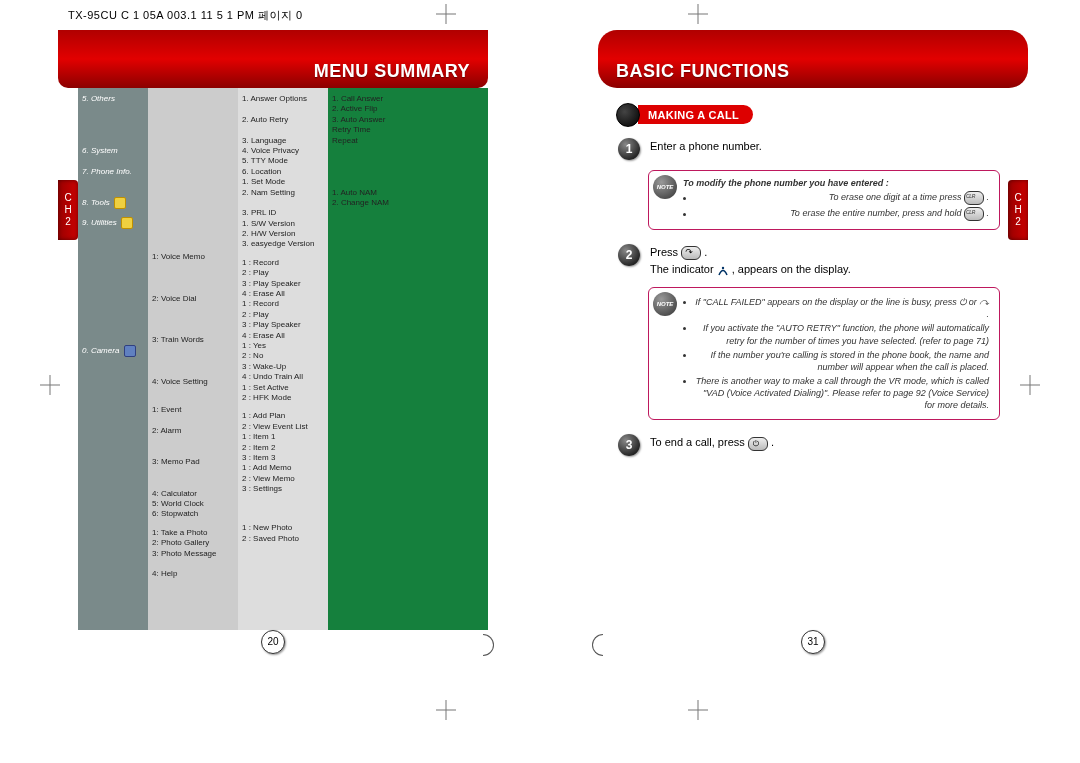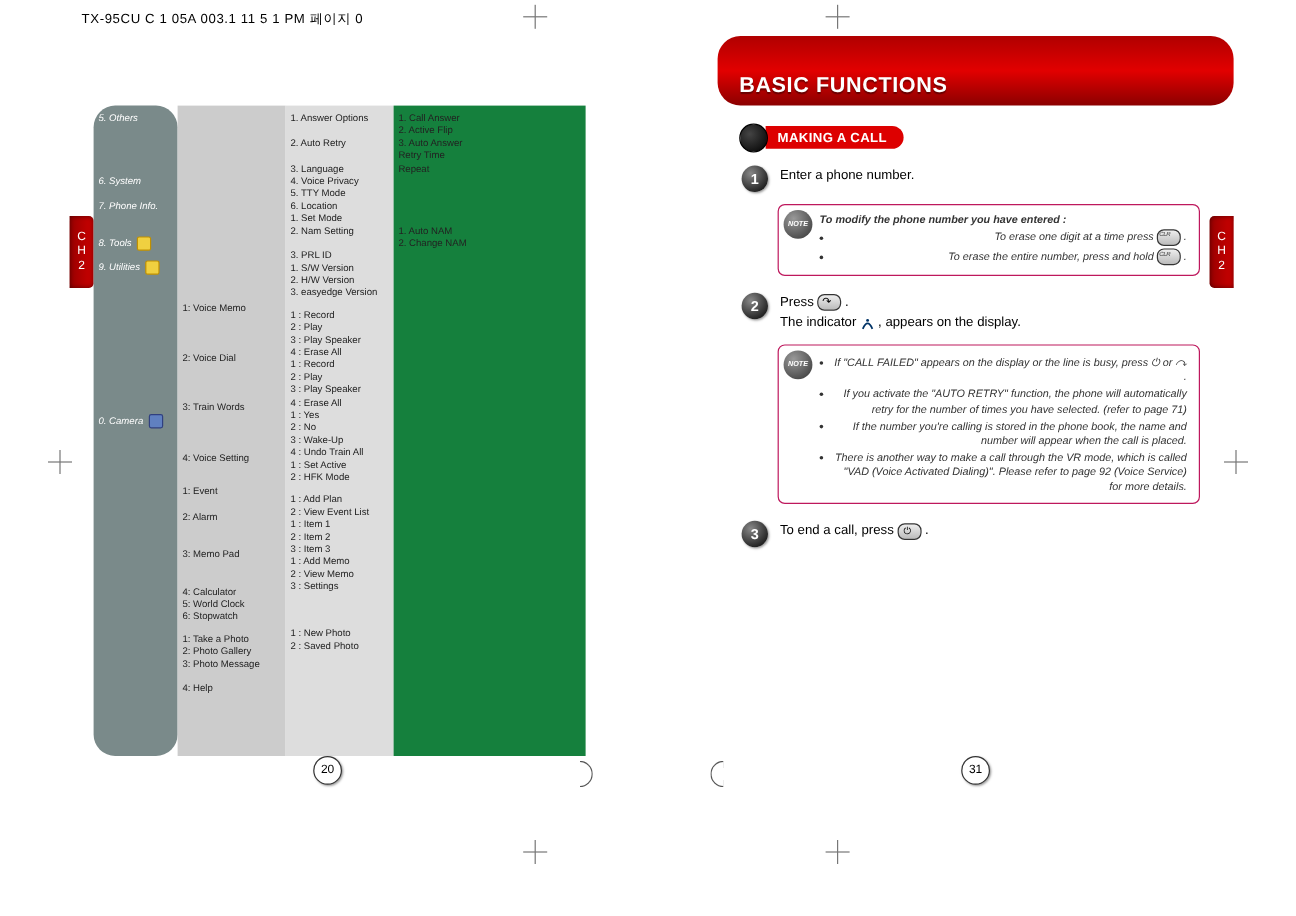--- a/index.html
+++ b/index.html
@@ -84,21 +84,21 @@
   
   .menu-body {
     position:absolute;
     top:58px;
     left:20px;
     right:0;
     bottom:40px;
     display:flex;
   }
   .col { box-sizing:border-box; padding:6px 4px; font-size:8px; line-height:1.3; }
-  .col1 { width:70px; background:#7a8a8a; color:#fff; font-style:italic;border-radius:18px; }
+  .col1 { width:70px; background:#7a8a8a; color:#fff; font-style:italic; }
   .col1 .ital { font-style:italic; }
   .col2 { width:90px; background:#ccc; color:#222; }
   .col3 { width:90px; background:#ddd; color:#222; }
   .col4 { flex:1; background:#15803d; color:#222; }
   .group { margin-bottom:8px; }
   .ico { display:inline-block; width:10px; height:10px; background:#f0d040; border:1px solid #c09000; border-radius:2px; vertical-align:middle; margin-left:2px;}
   .ico.blue { background:#6080c0; border-color:#304080; }
 
   
   .content-body {
@@ -224,20 +224,23 @@
 <span class="cross c1"></span>
 <span class="cross c2"></span>
 <span class="cross c3"></span>
 <span class="cross c4"></span>
 <span class="cross c5"></span>
 <span class="cross c6"></span>
 
 <div class="pages">
 
   <div class="page page-left">
+    <div class="page-title-bar">
+      <span>MENU SUMMARY</span>
+    </div>
     <div class="ch-tab" style="white-space:pre;">C
 H
 2</div>
 
     <div class="menu-body">
       <div class="col col1">
         <div class="group">
           <div>5. Others</div><br><br><br><br>
           <div>6. System</div><br>
           <div>7. Phone Info.</div>

